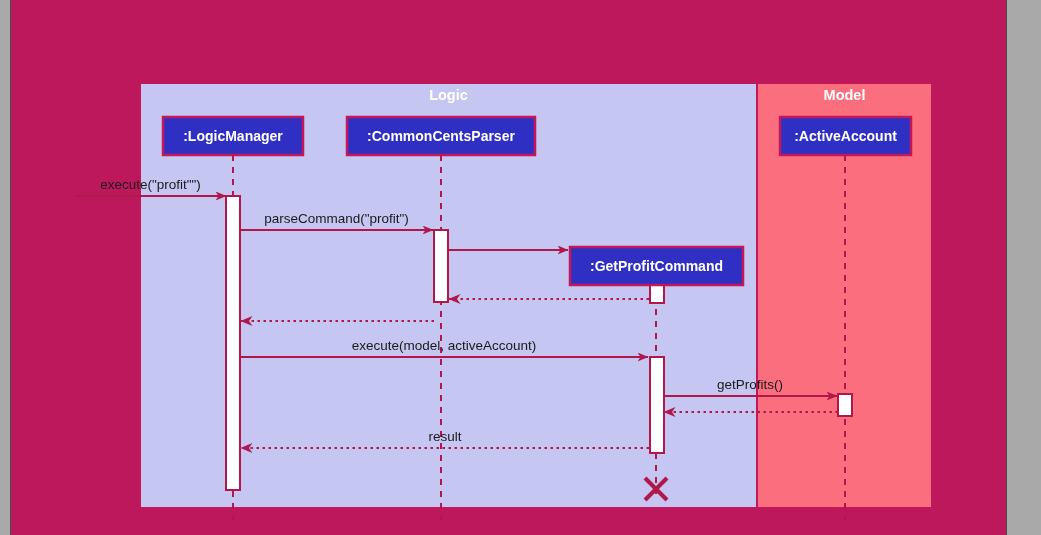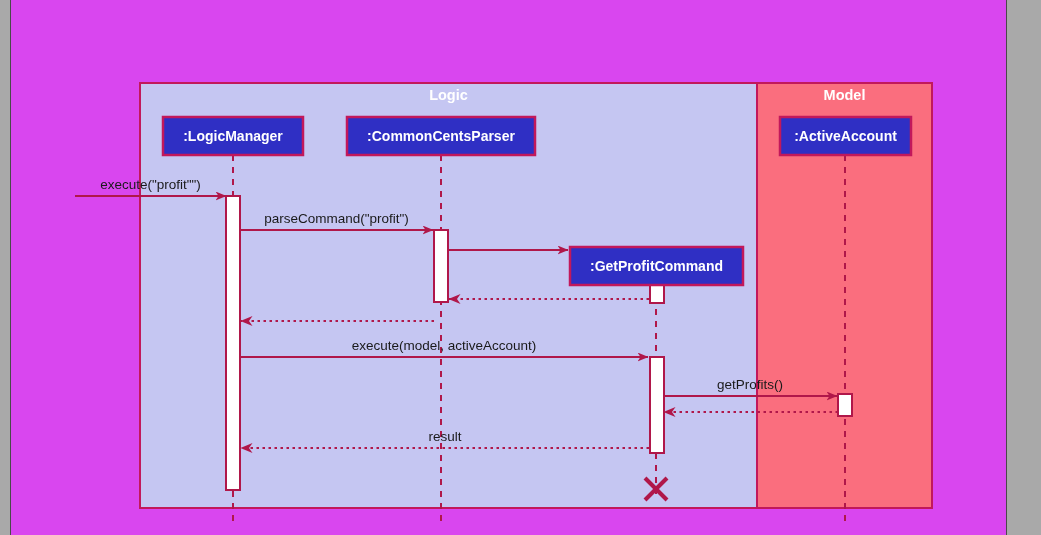--- a/index.html
+++ b/index.html
@@ -10,21 +10,21 @@
   body {
     width: 1041px;
     height: 535px;
     overflow: hidden;
     font-family: "Liberation Sans", sans-serif;
   }
   #page {
     position: relative;
     width: 1041px;
     height: 535px;
-    background: #d946ef;
+    background: #be185d;
   }
   .gutter {
     position: absolute;
     top: 0;
     height: 535px;
     background: #a9a9a9;
     border-right: 1px solid #4a4a4a;
     box-sizing: border-box;
   }
   .gutter.left { left: 0; width: 11px; }

